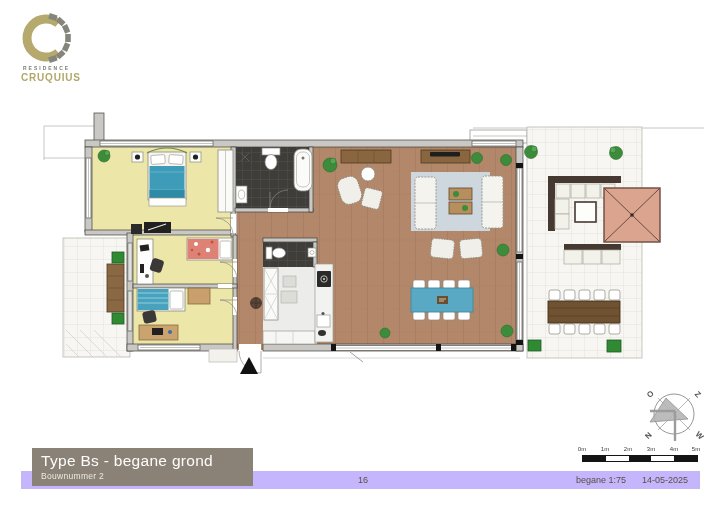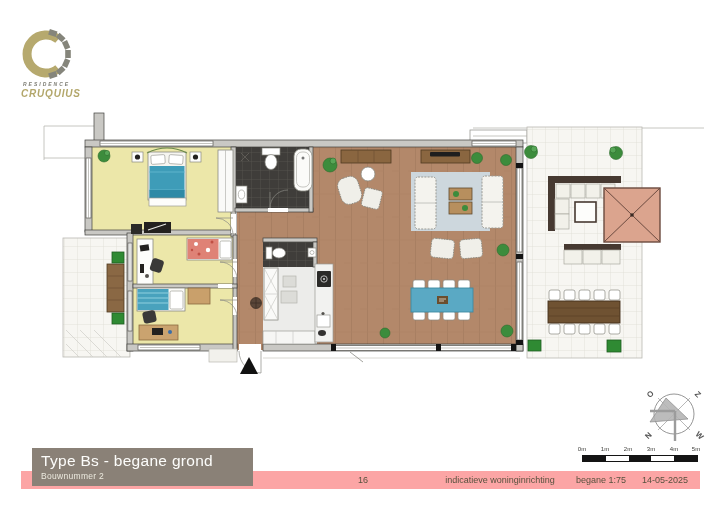--- a/index.html
+++ b/index.html
@@ -1,24 +1,24 @@
 <!DOCTYPE html>
 <html><head>
 <meta charset="utf-8">
 <style>
   html,body{margin:0;padding:0;background:#fff;}
   .page{position:relative;width:720px;height:509px;background:#ffffff;overflow:hidden;
         font-family:"Liberation Sans",sans-serif;}
   .abs{position:absolute;}
   
-  .logo{left:16px;top:28px;width:80px;height:78px;font-style:italic;}
+  .logo{left:16px;top:12px;width:80px;height:78px;}
   
   .plan{position:absolute;left:0;top:0;width:720px;height:509px;}
   
-  .tan-bar{left:21px;top:471px;width:679px;height:18px;background:#fca5a5;}
+  .tan-bar{left:21px;top:471px;width:679px;height:18px;background:#c4b5fd;}
   .title-box{left:32px;top:448px;width:221px;height:38px;background:#8a8177;color:#fff;
              padding:17px;box-sizing:border-box;}
   .title-box .t1{position:absolute;left:9px;top:4px;font-size:15.5px;letter-spacing:.3px;color:#fdfdfb;}
   .title-box .t2{position:absolute;left:9px;top:23px;font-size:8.5px;letter-spacing:.3px;color:#eceadf;}
   .ft{position:absolute;top:3.5px;font-size:9px;color:#57523f;text-align:center;}
   
   .scalebar{left:580px;top:446px;width:122px;height:18px;}
   .sb-label{position:absolute;top:0;width:20px;font-size:6px;color:#3c3c38;text-align:center;}
   .sb-bar{position:absolute;left:2px;top:9px;width:114px;height:5px;border:1px solid #141414;
           display:flex;box-sizing:content-box;}
@@ -364,21 +364,20 @@
         <rect x="-4" y="-2.8" width="8" height="5.6" transform="translate(44.7,42.4) rotate(138)"></rect>
         <rect x="-4" y="-2.8" width="8" height="5.6" transform="translate(36.8,47) rotate(162)"></rect>
       </g>
       <text x="7" y="58" font-family="Liberation Sans, sans-serif" font-size="5" font-weight="bold" letter-spacing="2" fill="#7d7d74">RESIDENCE</text>
       <text x="5" y="69" font-family="Liberation Sans, sans-serif" font-size="10" font-weight="bold" letter-spacing="0.8" fill="#b3a76b">CRUQUIUS</text>
     </svg>
   </div>
 
   <div class="abs tan-bar">
     <span class="ft" style="left:319px;width:46px;">16</span>
-    <span class="ft" style="left:399px;width:160px;">indicatieve woninginrichting</span>
     <span class="ft" style="left:549px;width:62px;">begane 1:75</span>
     <span class="ft" style="left:611px;width:66px;">14-05-2025</span>
   </div>
 
   <div class="abs title-box">
     <span class="t1">Type Bs - begane grond</span>
     <span class="t2">Bouwnummer 2</span>
   </div>
 
   <div class="abs scalebar">

